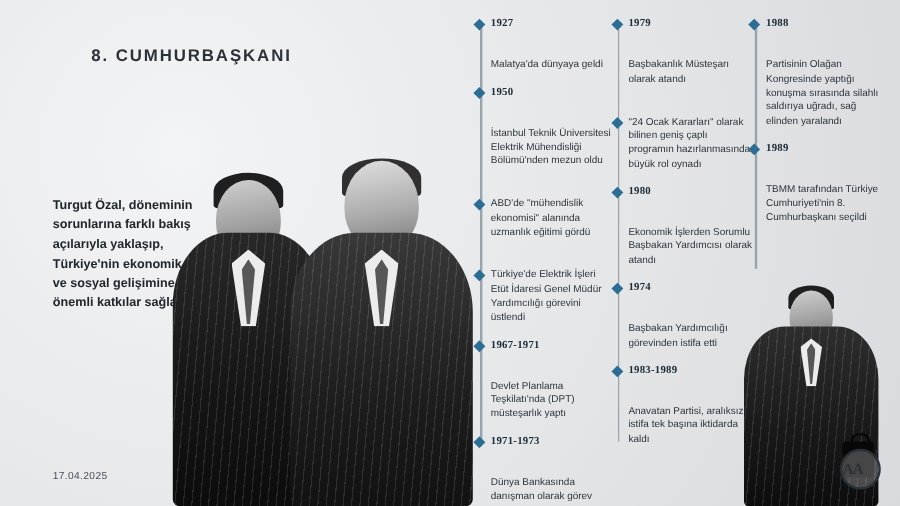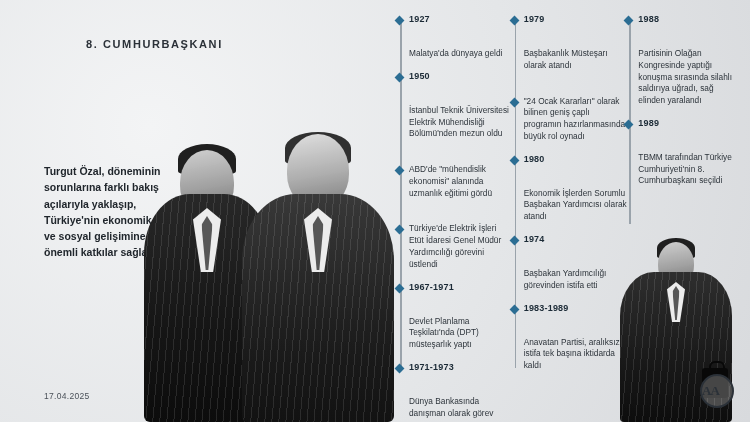--- a/index.html
+++ b/index.html
@@ -18,22 +18,22 @@
   }
 
   
   .left-panel {
     position: absolute;
     left: 0; top: 0;
     width: 395px; height: 422px;
   }
   .kicker {
     position: absolute;
-    left: 86px; top: 38px;
-    font-size: 11px;
+    left: 76px; top: 38px;
+    font-size: 14px;
     letter-spacing: 1.6px;
     color: #2b3138;
     font-weight: bold;
   }
   .title-wrap {
     position: absolute;
     left: 38px; top: 46px;
     width: 300px; height: 90px;
   }
   .title-main {
@@ -211,20 +211,21 @@
     width: 7px; height: 7px;
     background: #2b6d93;
     transform: rotate(45deg);
   }
   .tl-year {
     font-size: 9px;
     font-weight: bold;
     color: #1b2a36;
     letter-spacing: .2px;
     margin-bottom: 2px;
+    font-family: Liberation Serif, serif;
   }
   .tl-text {
     font-size: 8.3px;
     line-height: 1.42;
     color: #2d343b;
     margin-top: 24px;
   }
 
   
   .logo {

